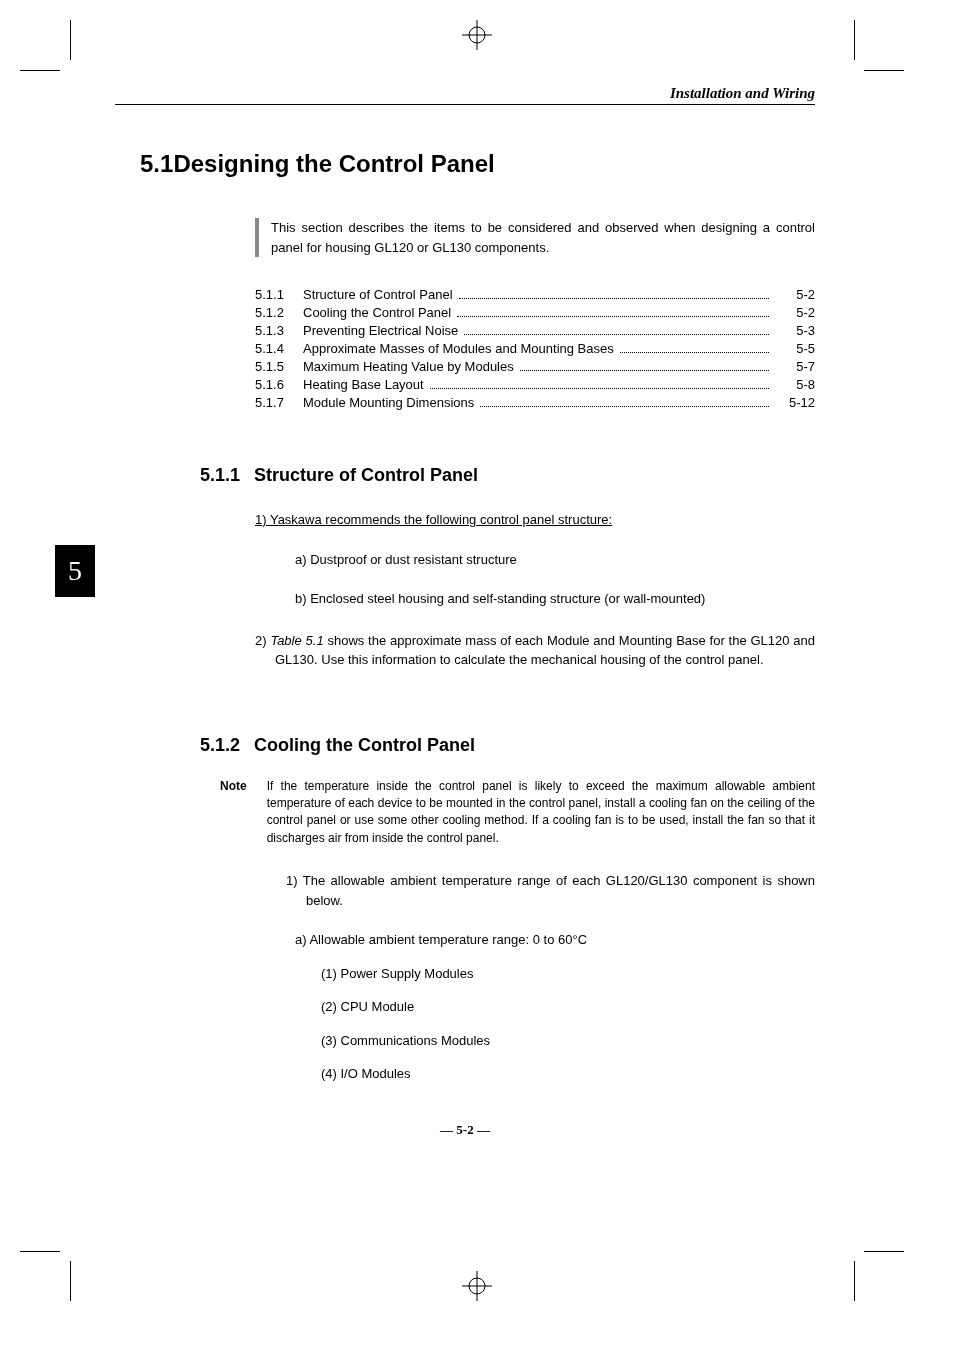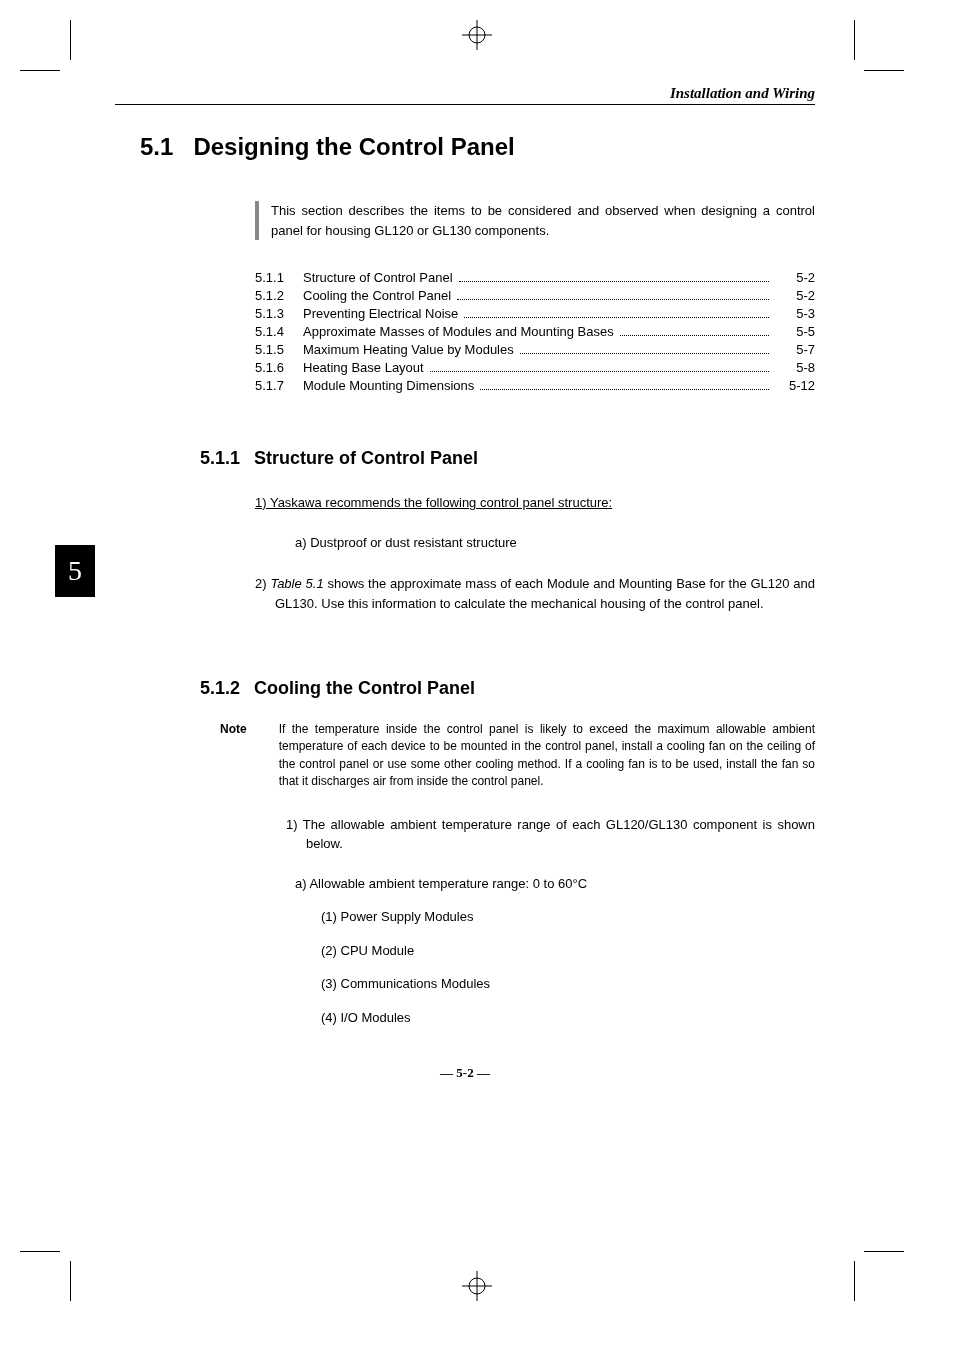--- a/index.html
+++ b/index.html
@@ -72,24 +72,23 @@
     }
 
     .running-sub {
       font-style: italic;
       font-family: "Times New Roman", Times, serif;
       font-size: 11px;
       margin-top: 4px;
     }
 
     .h1-row {
-      margin-top: 28px;
+      margin-top: 45px;
       display: flex;
       align-items: baseline;
-      gap: 20px;
       margin-left: 25px;
       text-align: center;
     }
     .h1-num { font-size: 24px; font-weight: bold; }
     .h1-title { font-size: 24px; font-weight: bold; }
 
     .intro-block {
       margin-top: 40px;
       margin-left: 140px;
       display: flex;
@@ -177,21 +176,21 @@
       align-items: center;
       justify-content: center;
       font-size: 28px;
       font-family: "Times New Roman", Times, serif;
     }
 
     .note-block {
       margin-top: 22px;
       margin-left: 105px;
       display: flex;
-      gap: 32px;
+      gap: 20px;
       justify-content: center;
     }
     .note-label {
       font-weight: bold;
       font-size: 12px;
       flex-shrink: 0;
       padding-top: 1px;
     }
     .note-text {
       font-size: 12px;
@@ -292,20 +291,21 @@
   </div>
 
   <div class="h2-row">
     <div class="h2-num">5.1.1</div>
     <div class="h2-title">Structure of Control Panel</div>
   </div>
 
   <div class="body-block">
     <div class="num-item first">1) Yaskawa recommends the following control panel structure:</div>
     <div class="alpha-item">a)  Dustproof or dust resistant structure</div>
+    <div class="alpha-item">b)  Enclosed steel housing and self-standing structure (or wall-mounted)</div>
     <div class="num-item" style="margin-top:22px;">
       <span>2) </span><i>Table 5.1</i><span> shows the approximate mass of each Module and Mounting Base for the GL120 and GL130. Use this information to calculate the mechanical housing of the control panel.</span>
     </div>
   </div>
 
   <div class="h2-row" style="margin-top:65px;">
     <div class="h2-num">5.1.2</div>
     <div class="h2-title">Cooling the Control Panel</div>
   </div>
 

